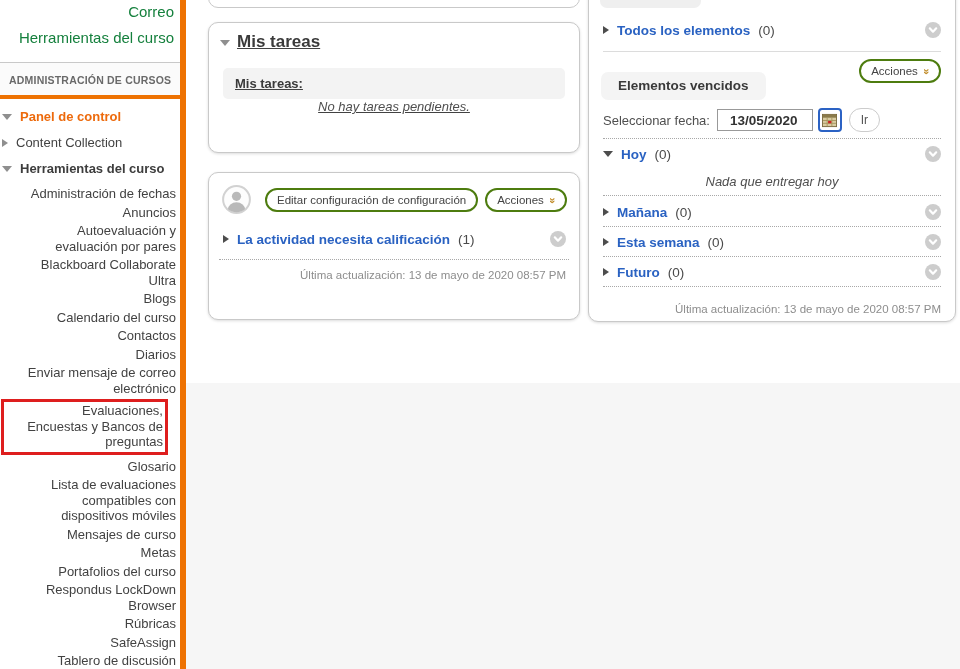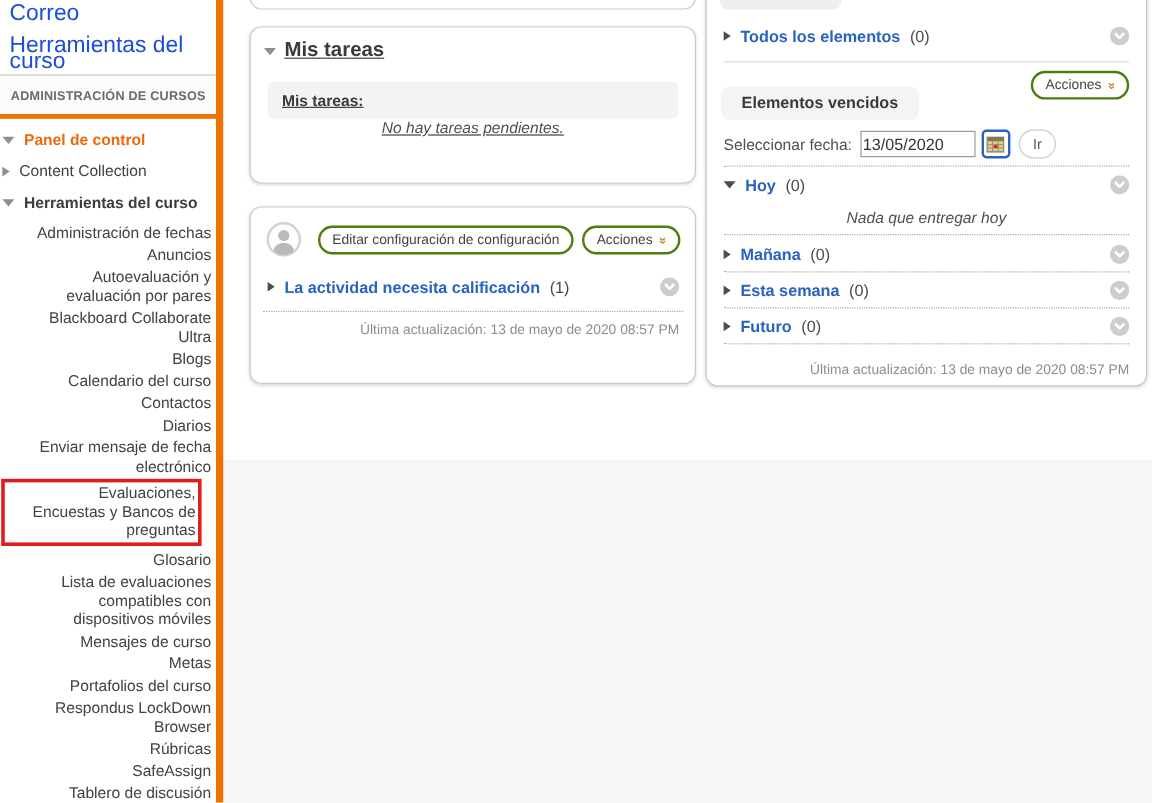--- a/index.html
+++ b/index.html
@@ -11,21 +11,21 @@
     color:#424242;
   }
   .gray-bg { position:absolute; left:186px; top:383px; width:774px; height:286px; background:#f6f6f6; }
 
   
   .sidebar { position:absolute; left:0; top:0; width:180px; height:669px; background:#fff; }
   .orange-bar { position:absolute; left:180px; top:0; width:6px; height:669px; background:#ee7202; }
 
   ul { list-style:none; margin:0; padding:0; }
   .side-top { position:absolute; top:5px; left:0; width:174px; }
-  .side-top li { padding-left:8px; font-size:19px; line-height:14px; color:#1d4ed8; margin-bottom:12px; cursor:pointer; }
+  .side-top li { padding-left:8px; font-size:15px; line-height:14px; color:#15803d; margin-bottom:12px; cursor:pointer;text-align:right; }
 
   .side-section {
     position:absolute; top:62px; left:0; width:184px;
     border-top:1px solid #c9c9c9; border-bottom:4px solid #ee7202;
     background:#fbfbfb; padding:11px 0 9px 9px;
     font-size:10.5px; font-weight:bold; letter-spacing:.2px; color:#6a6a6a;
   }
 
   .side-nav { position:absolute; top:110px; left:0; width:176px; }
   .side-nav li { display:flex; align-items:center; gap:8px; padding-left:2px; margin-bottom:12px; font-size:13px; line-height:14px; cursor:pointer; }
@@ -77,21 +77,21 @@
   
   .card-due { left:588px; top:-14px; width:368px; height:336px; padding:14px 14px 0; }
   .due-row { display:flex; align-items:center; gap:8px; font-size:13.5px; height:16px; }
   .row-todos { margin-top:21px; }
   .solid-div { border-top:1px solid #dcdcdc; margin-top:13px; }
   .ev-head { position:relative; height:43px; }
   .pill-acciones { position:absolute; right:0; top:7px; }
   .tab-label { position:absolute; left:-2px; top:20px; background:#f4f4f4; border-radius:7px; padding:6px 17px 7px; font-weight:bold; font-size:13.5px; color:#3a3a3a; }
   .date-row { display:flex; align-items:center; margin-top:13px; height:24px; }
   .date-row label { font-size:13px; color:#4f4f4f; margin-right:7px; }
-  .date-input { width:96px; height:22px; border:1px solid #999; font-size:13.5px; color:#333; padding:1px 1px; font-family:inherit; }
+  .date-input { width:96px; height:22px; border:1px solid #999; font-size:13.5px; color:#333; padding:1px 12px; font-family:inherit;font-weight:bold; }
   .cal-btn { width:24px; height:24px; border:2px solid #2b62c4; border-radius:4px; background:#fff; margin-left:5px; display:flex; align-items:center; justify-content:center; padding:0; cursor:pointer; }
   .ir-btn { margin-left:7px; min-width:31px; height:24px; border:1px solid #ccc; border-radius:12px; background:#fff; color:#555; font-size:12px; font-family:inherit; cursor:pointer; }
   .card-due .dotted { margin:6px 0 0; }
   .mt7 { margin-top:7px; } .mt8 { margin-top:8px; }
   .due-empty { margin-top:12px; }
   .card-due .update-row { margin-top:10px; padding:6px 0 0; }
   .chev-circle { flex:none; cursor:pointer; line-height:0; }
 </style>
 </head>
 <body>
@@ -123,21 +123,21 @@
 
   <ul class="tools">
     <li>Administración de fechas</li>
     <li>Anuncios</li>
     <li>Autoevaluación y evaluación por pares</li>
     <li>Blackboard Collaborate Ultra</li>
     <li>Blogs</li>
     <li>Calendario del curso</li>
     <li>Contactos</li>
     <li>Diarios</li>
-    <li>Enviar mensaje de fecha electrónico</li>
+    <li>Enviar mensaje de correo electrónico</li>
     <li class="highlight">Evaluaciones, Encuestas y Bancos de preguntas</li>
     <li>Glosario</li>
     <li>Lista de evaluaciones compatibles con dispositivos móviles</li>
     <li>Mensajes de curso</li>
     <li>Metas</li>
     <li>Portafolios del curso</li>
     <li>Respondus LockDown Browser</li>
     <li>Rúbricas</li>
     <li>SafeAssign</li>
     <li>Tablero de discusión</li>

